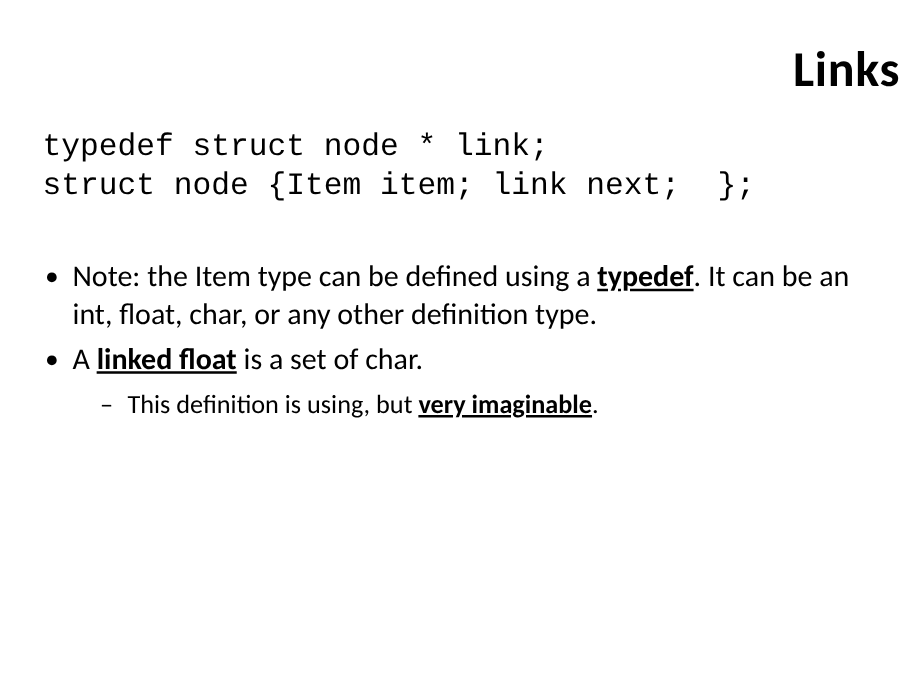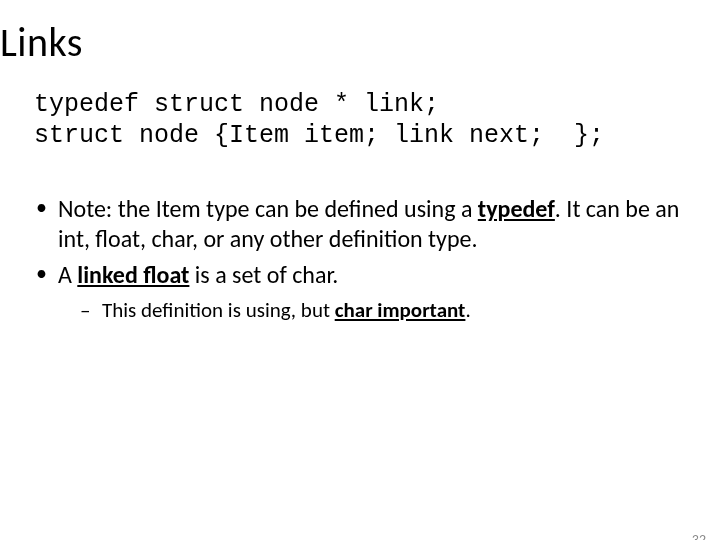--- a/index.html
+++ b/index.html
@@ -13,24 +13,24 @@
     position: relative;
     overflow: hidden;
   }
   .slide {
     width: 720px;
     height: 540px;
     position: relative;
     box-sizing: border-box;
   }
   .title {
-    text-align: left;
+    text-align: right;
     font-size: 40px;
-    font-weight: 400;
-    margin-top: 18px;
+    font-weight: 700;
+    margin-top: 31px;
     margin-bottom: 22px;
     letter-spacing: 0.5px;
   }
   .code {
     font-family: "Courier New", Courier, monospace;
     font-size: 25px;
     line-height: 1.25;
     white-space: pre;
     margin-left: 34px;
     margin-right: 34px;
@@ -98,21 +98,21 @@
 
   <div class="body">
     <ul class="top">
       <li>
         <span>Note: the Item type can be defined using a </span><span class="b">typedef</span><span>. It can be an int, float, char, or any other definition type.</span>
       </li>
       <li>
         <span>A </span><span class="b">linked float</span><span> is a set of char.</span>
         <ul class="sub">
           <li>
-            <span>This definition is using, but </span><span class="b">char important</span><span>.</span>
+            <span>This definition is using, but </span><span class="b">very imaginable</span><span>.</span>
           </li>
         </ul>
       </li>
     </ul>
   </div>
 
   <div class="pagenum">32</div>
 
 </div>
 

